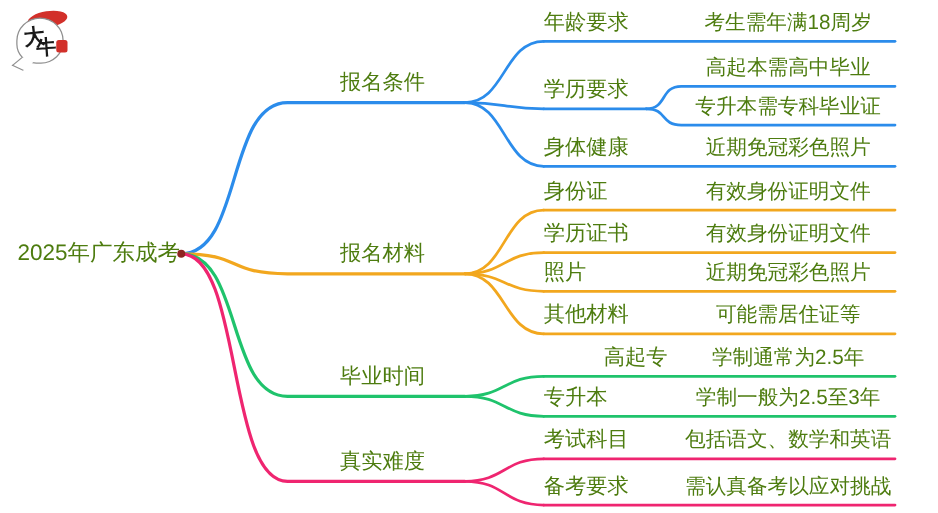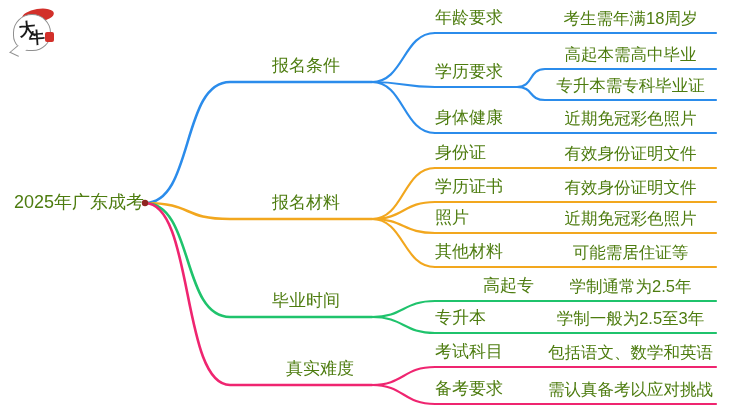--- a/index.html
+++ b/index.html
@@ -97,19 +97,19 @@
       <div class="lbl leaf-lbl" style="left: 545px; width: 171px; top: 176px;">有效身份证明文件</div>
       <div class="lbl sub-lbl" style="left: 435px; top: 207px;">照片</div>
       <div class="lbl leaf-lbl" style="left: 545px; width: 171px; top: 207px;">近期免冠彩色照片</div>
       <div class="lbl sub-lbl" style="left: 435px; top: 241px;">其他材料</div>
       <div class="lbl leaf-lbl" style="left: 545px; width: 171px; top: 241px;">可能需居住证等</div>
       <div class="lbl branch-lbl" style="left: 236px; width: 140px; top: 290px;">毕业时间</div>
       <div class="lbl sub-lbl" style="left: 435px; top: 275px; margin-left: 48px;">高起专</div>
       <div class="lbl leaf-lbl" style="left: 545px; width: 171px; top: 275px;">学制通常为2.5年</div>
       <div class="lbl sub-lbl" style="left: 435px; top: 307px;">专升本</div>
       <div class="lbl leaf-lbl" style="left: 545px; width: 171px; top: 307px;">学制一般为2.5至3年</div>
-      <div class="lbl branch-lbl" style="left: 250px; width: 140px; top: 358px;">真实难度</div>
+      <div class="lbl branch-lbl" style="left: 236px; width: 140px; top: 358px;">真实难度</div>
       <div class="lbl sub-lbl" style="left: 435px; top: 341px;">考试科目</div>
       <div class="lbl leaf-lbl" style="left: 545px; width: 171px; top: 341px;">包括语文、数学和英语</div>
       <div class="lbl sub-lbl" style="left: 435px; top: 378px;">备考要求</div>
       <div class="lbl leaf-lbl" style="left: 545px; width: 171px; top: 378px;">需认真备考以应对挑战</div>
     </div>
 </div>
 
 </body></html>

